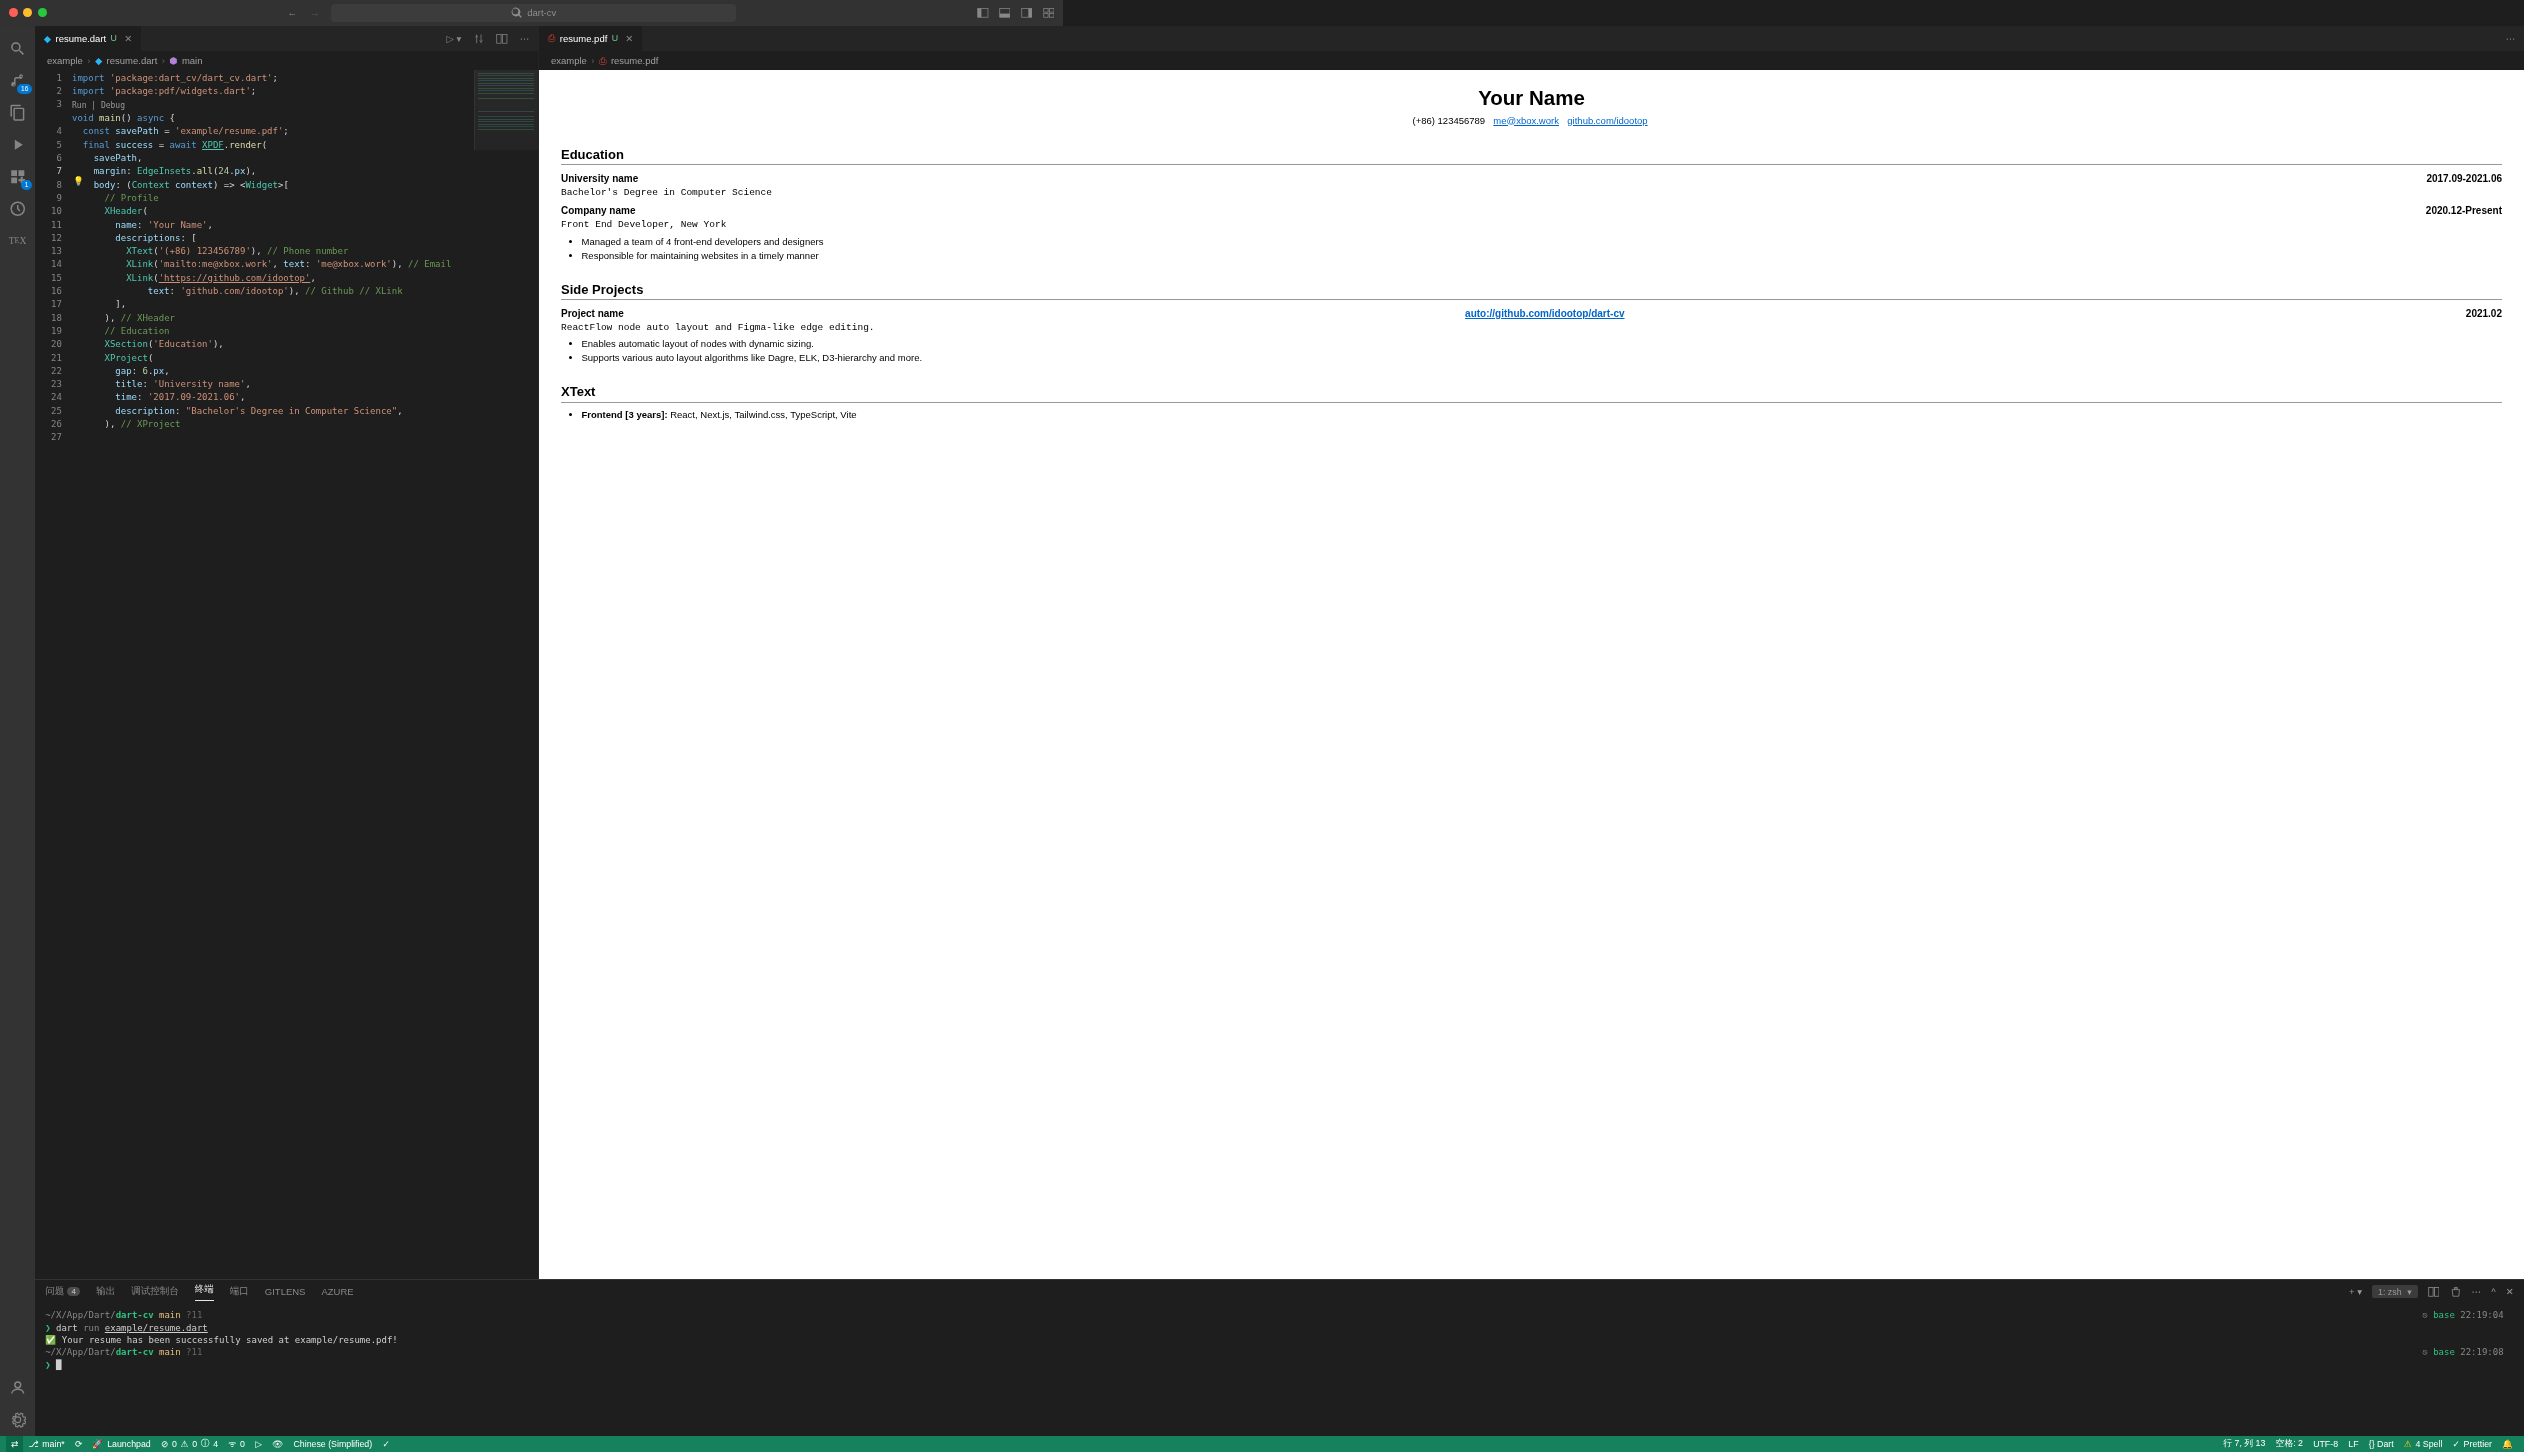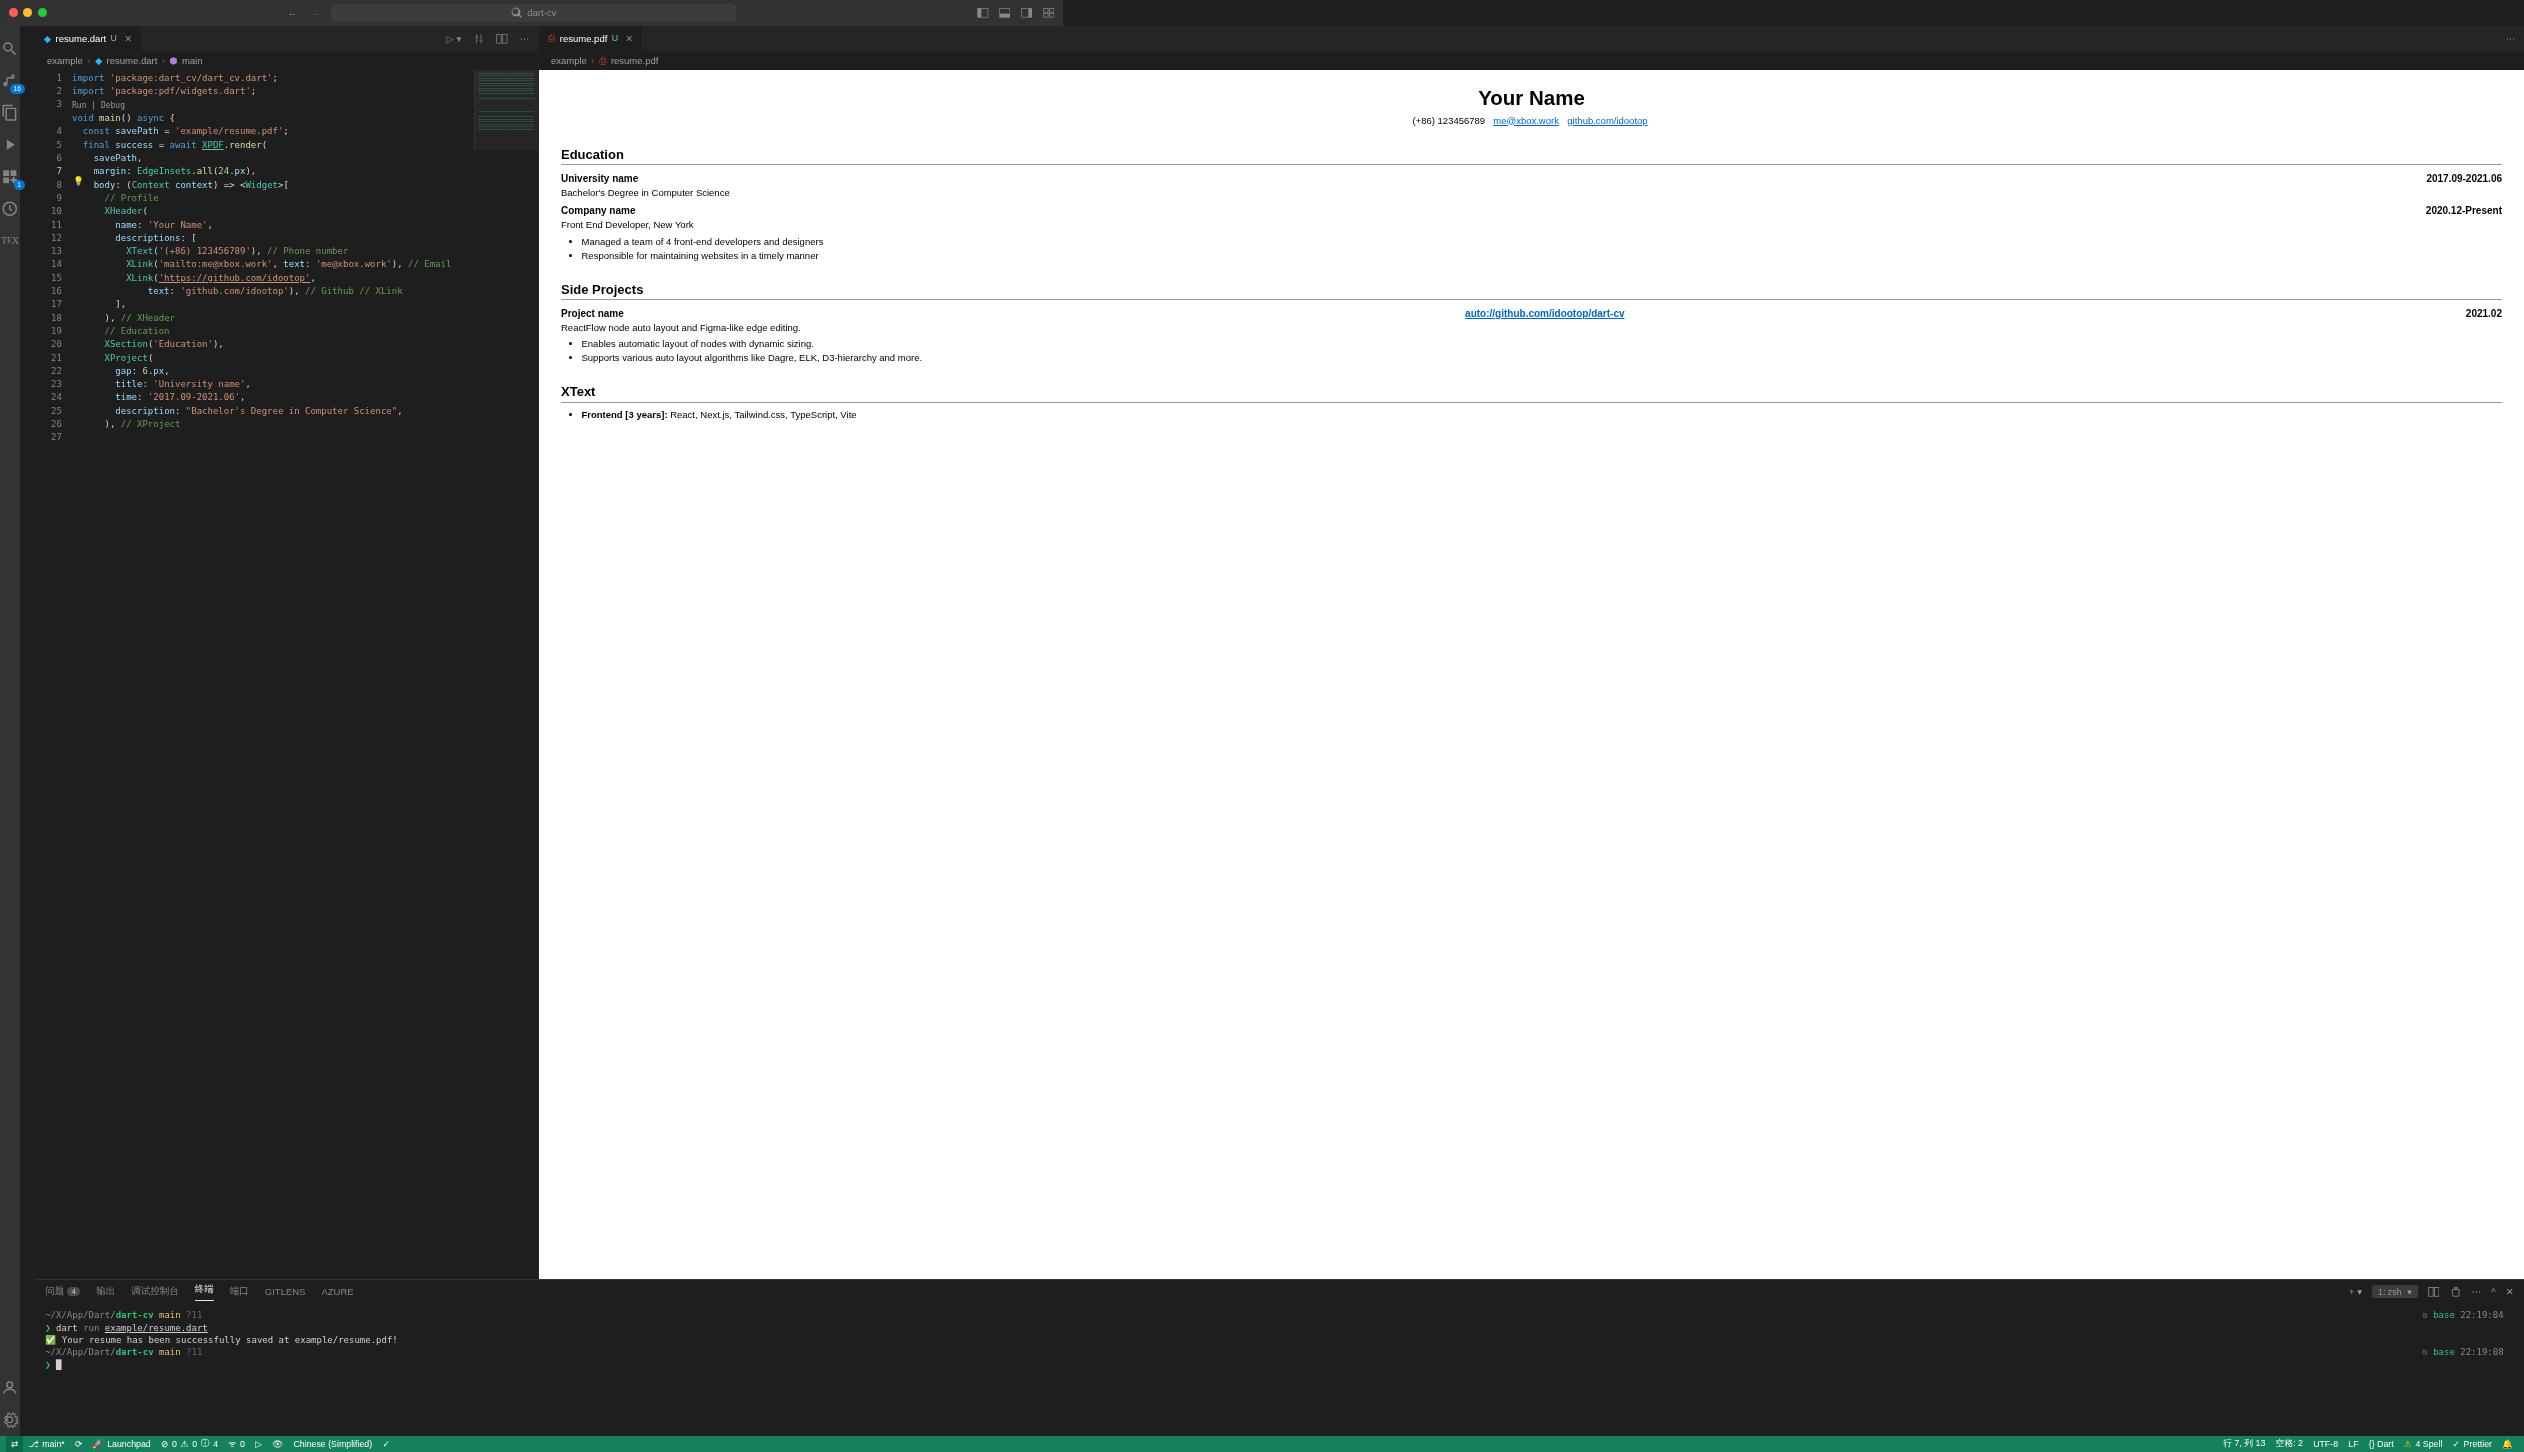--- a/index.html
+++ b/index.html
@@ -31,21 +31,21 @@
 .search-box {
   width: 405px; height: 17.5px; background: #3c3c3c; border-radius: 3.7px;
   display: flex; align-items: center; justify-content: center;
   color: #8e8e8e; gap: 4.4px;
 }
 .layout-icons { margin-left: auto; display: flex; gap: 10.2px; color: #888; }
 
 
 .activity-bar {
   position: absolute; left: 0; top: 25.6px; bottom: 16px;
-  width: 20px; background: #333333;
+  width: 35px; background: #333333;
   display: flex; flex-direction: column; align-items: center;
   padding-top: 7.3px;
 }
 .activity-icon {
   width: 35px; height: 32px; display: flex;
   align-items: center; justify-content: center;
   color: #858585;
 }
 .activity-spacer { flex: 1; }
 .badge {
@@ -123,21 +123,21 @@
 .k-underline { text-decoration: underline; }
 
 
 .pdf-view { flex:1; background:#fff; color:#000; padding: 16px 22px; overflow:auto; font-family: -apple-system, sans-serif; }
 .pdf-name { text-align:center; font-size:20.5px; font-weight:700; }
 .pdf-contact { text-align:center; margin-top:4.4px; font-size:9.5px; }
 .pdf-contact a { color:#0066cc; text-decoration:underline; margin:0 2.9px; }
 .pdf-section { font-size:13px; font-weight:700; margin-top:21px; border-bottom: 0.7px solid #999; padding-bottom:2.9px; }
 .pdf-row { display:flex; justify-content:space-between; margin-top:7.3px; font-size:10px; }
 .pdf-row.bold { font-weight:700; }
-.pdf-sub { font-size:9.5px; margin-top:2.9px; }
+.pdf-sub { font-size:9.5px; margin-top:2.9px;font-family:Liberation Mono, monospace; }
 .pdf-list { margin:5.8px 0 0 20.5px; font-size:9.5px; }
 .pdf-list li { margin:2.9px 0; }
 .pdf-link-mid { color:#0066cc; text-decoration:underline; }
 
 
 .panel {
   height: 157px; background:#1e1e1e; border-top:0.7px solid #333;
   display:flex; flex-direction:column;
 }
 .panel-tabs { height:23.4px; display:flex; align-items:center; padding:0 10.2px; gap:16px; color:#888; }

